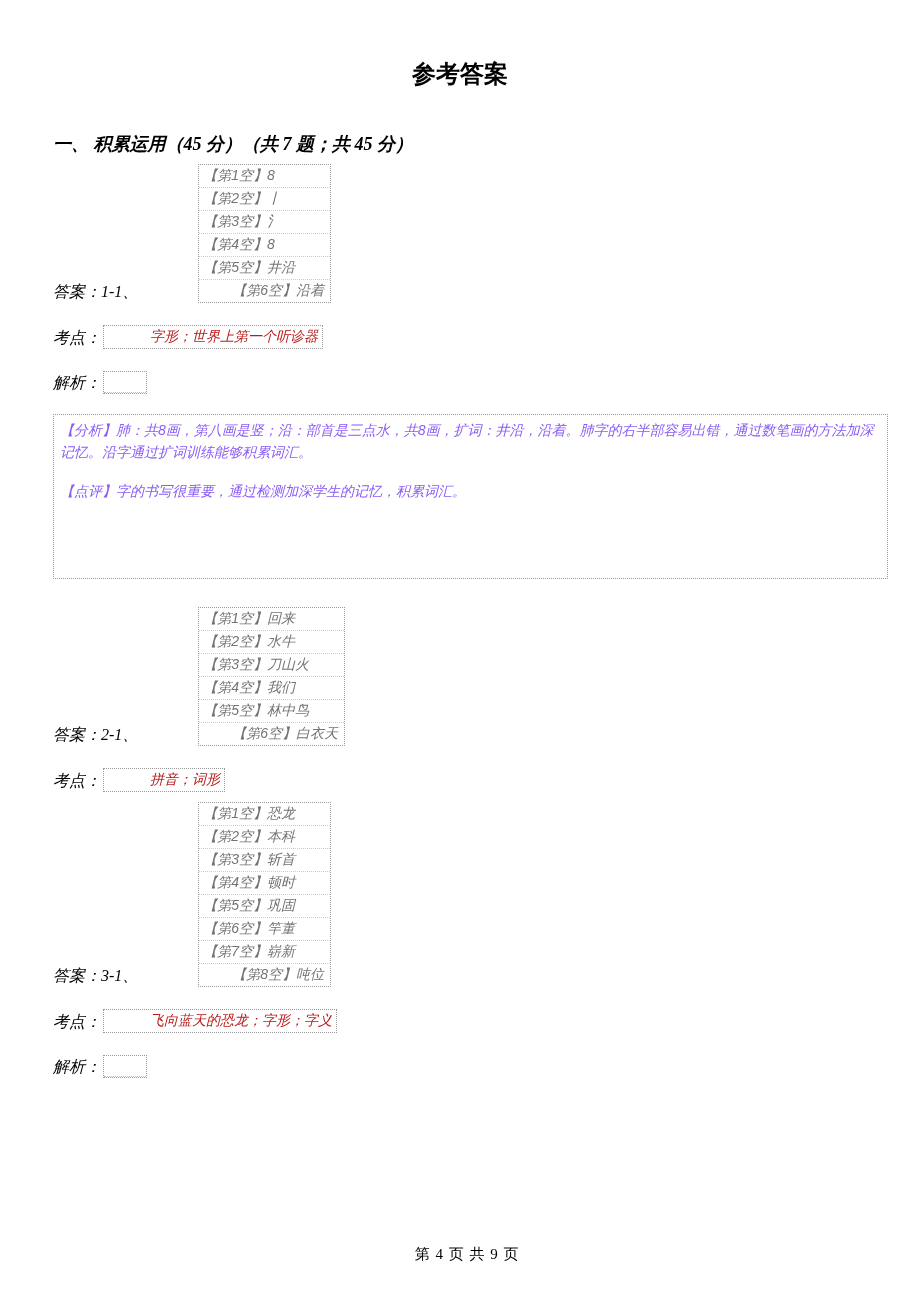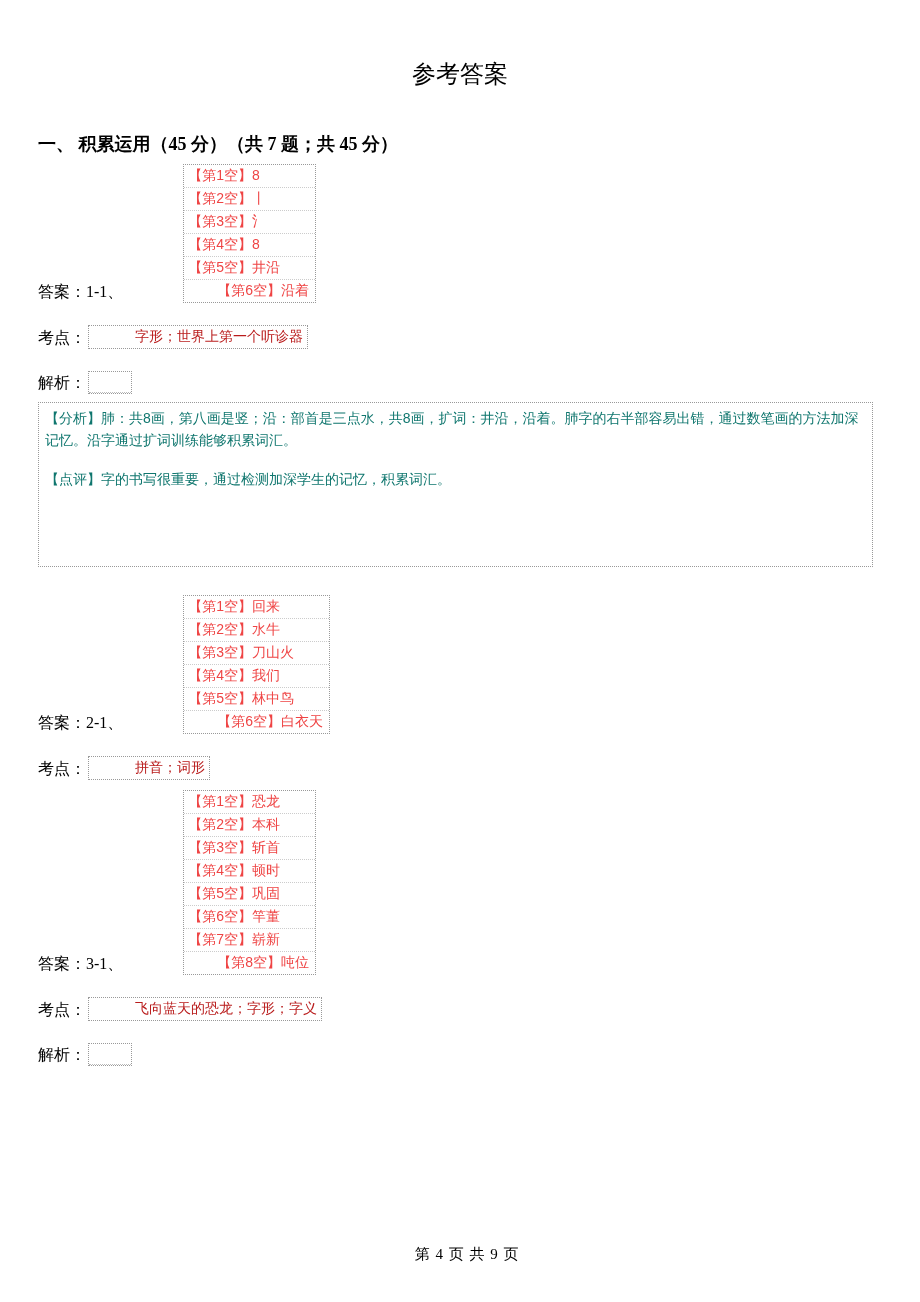--- a/index.html
+++ b/index.html
@@ -8,39 +8,40 @@
       height: 1302px;
       background: #fff;
       font-family: "SimSun", "宋体", serif;
       color: #000;
       position: relative;
       padding-top: 58px;
     }
     .page-title {
       text-align: center;
       font-size: 24px;
-      font-weight: normal;
+      font-weight: bold;
       margin-bottom: 42px;
     }
     .content {
-      padding-left: 38px;
+      padding-left: 53px;
       padding-right: 55px;
+      font-style: italic;
     }
     .section-header {
       font-size: 18px;
       font-weight: bold;
       margin-bottom: 8px;
     }
     .answer-box {
       display: inline-block;
       vertical-align: bottom;
       border: 1px dotted #999;
       font-family: "Microsoft YaHei", sans-serif;
       font-size: 14px;
-      color: #ef4444;
+      color: #737373;
       margin-left: 2px;
     }
     .blank-cell {
       display: inline-block;
       width: 42px;
       height: 21px;
       border-bottom: 1px dotted #bbb;
       vertical-align: bottom;
     }
     .multi-row .row {
@@ -63,24 +64,24 @@
     .topic-box .blank-lead {
       display: inline-block;
       width: 42px;
       height: 12px;
     }
     .label-text { display: inline-block; text-align: center; }
     .explanation-box {
       border: 1px dotted #999;
       font-family: "Microsoft YaHei", sans-serif;
       font-size: 14px;
-      color: #0f766e;
+      color: #8b5cf6;
       width: 835px;
       padding: 4px 6px 60px 6px;
-      margin-top: 8px;
+      margin-top: 20px;
       line-height: 1.6;
     }
     .explanation-box p { margin-bottom: 16px; }
     .spacer-sm { height: 20px; }
     .spacer-md { height: 28px; }
     .footer {
       position: absolute;
       bottom: 38px;
       left: 14px;
       right: 0;

